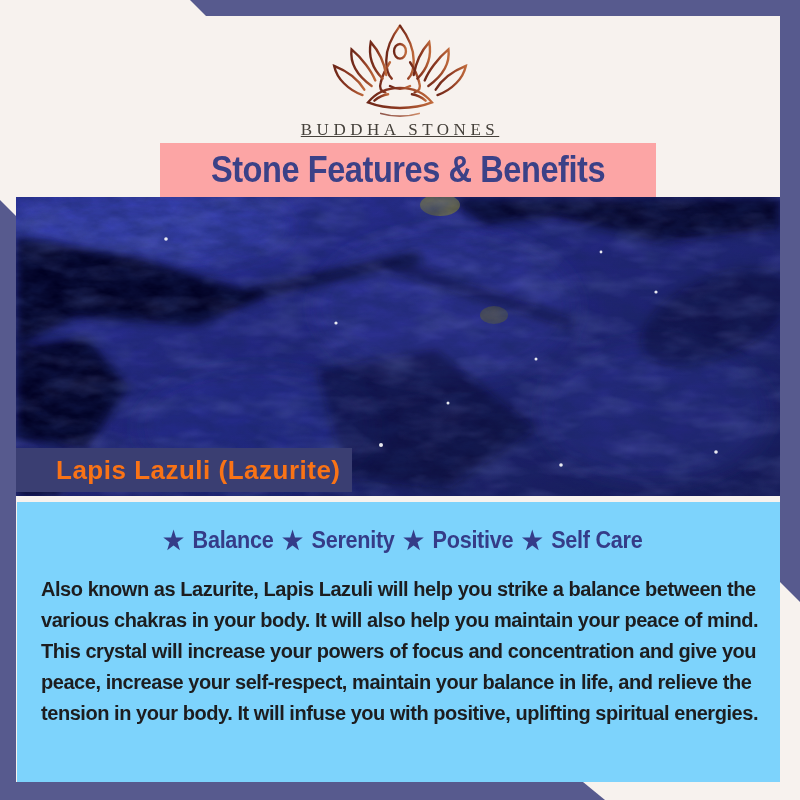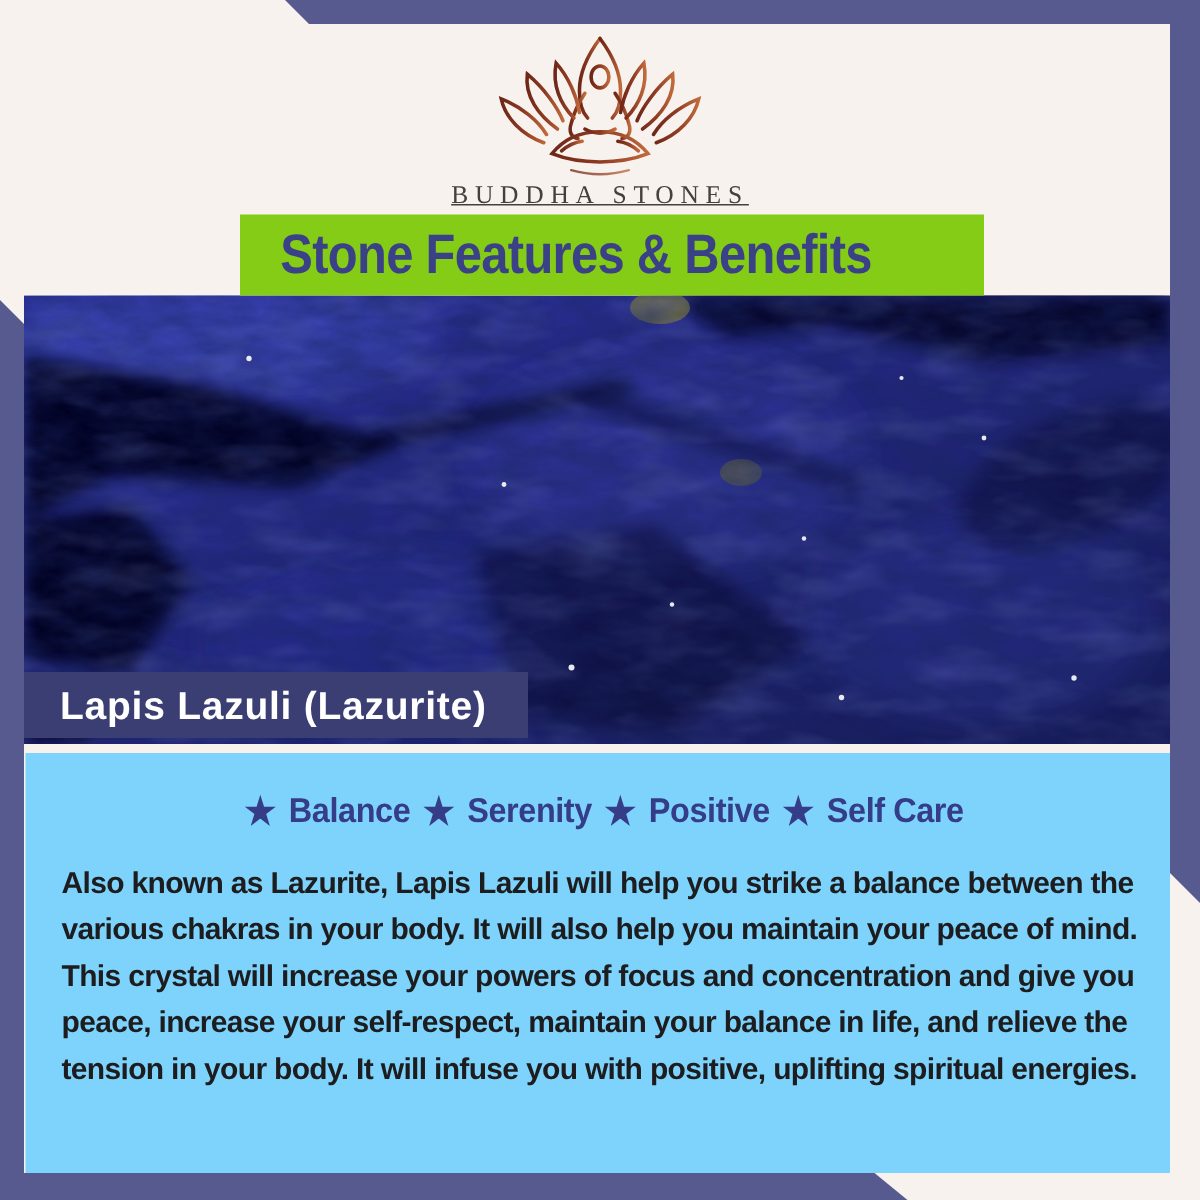--- a/index.html
+++ b/index.html
@@ -13,34 +13,34 @@
   
   .logo-wrap{position:absolute;left:0;top:22px;width:800px;text-align:center;z-index:2;}
   .lotus{display:block;margin:0 auto;width:138px;height:96px;}
   .wordmark{
     margin-top:2px;font-family:"Liberation Serif", serif;font-size:17px;
     letter-spacing:4.5px;color:#45403a;font-weight:400;text-decoration:underline;
   }
   
   .banner{
     position:absolute;left:160px;top:143px;width:496px;height:54px;z-index:2;
-    background:#84cc16;display:flex;align-items:center;justify-content:flex-start;
+    background:#fca5a5;display:flex;align-items:center;justify-content:center;
   }
   .banner-text{
     display:inline-block;transform:scaleX(.88);
     font-size:37px;font-weight:bold;color:#3b4187;letter-spacing:-.5px;white-space:nowrap;
   }
   
   .photo{position:absolute;left:16px;top:197px;width:764px;height:299px;z-index:1;}
   .photo svg{display:block;width:100%;height:100%;}
   
   .stone-label{
     position:absolute;left:16px;top:448px;width:336px;height:44px;z-index:3;
-    background:#3a3e72;color:#ffffff;display:flex;align-items:center;
-    padding-left:24px;box-sizing:border-box;
+    background:#3a3e72;color:#f97316;display:flex;align-items:center;
+    padding-left:40px;box-sizing:border-box;
   }
   .stone-label span{font-size:26px;font-weight:bold;letter-spacing:.5px;white-space:nowrap;}
   
   .card{
     position:absolute;left:17px;top:502px;width:763px;height:280px;z-index:2;
     background:#7dd3fc;
   }
   .benefits-row{
     position:absolute;top:24px;left:0;right:0;text-align:center;
     color:#353c88;font-weight:bold;white-space:nowrap;

